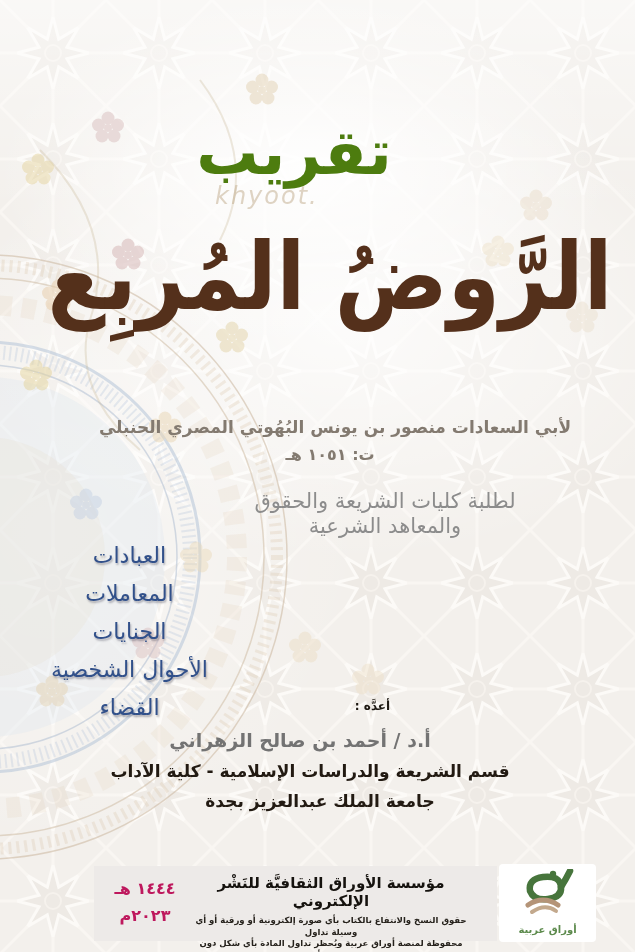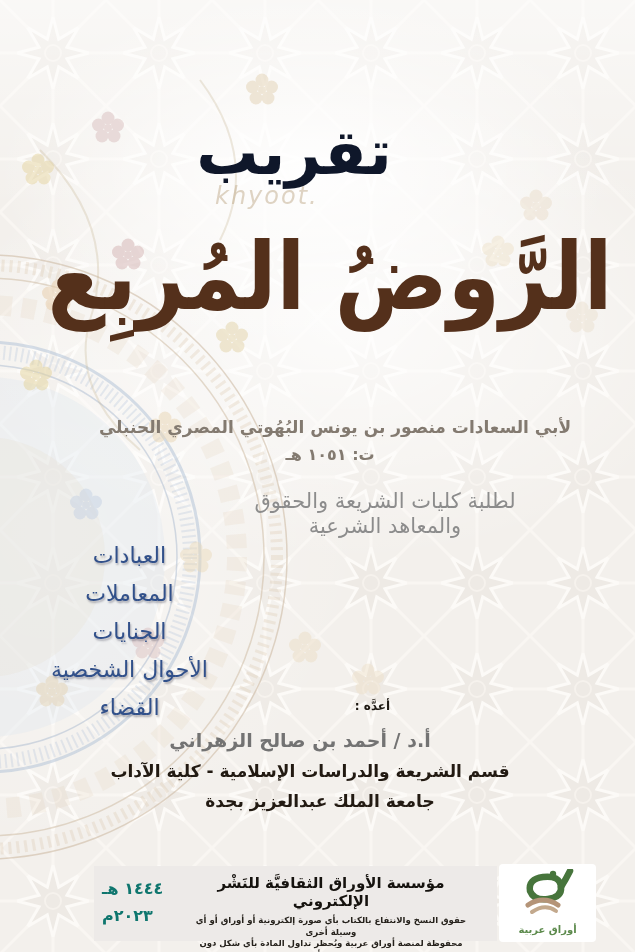--- a/index.html
+++ b/index.html
@@ -18,21 +18,21 @@
       linear-gradient(to bottom, rgba(255,255,255,.55), rgba(255,255,255,0) 22%);
   }
   .txt { position:absolute; text-align:center; }
   .watermark {
     position:absolute; left:215px; top:182px;
     font-size:24px; font-style:italic; letter-spacing:2px;
     color:rgba(192,170,138,.5);
   }
   .top-title {
     left:0; top:116px; width:588px;
-    font-size:62px; font-weight:bold; color:#0f172a;
+    font-size:62px; font-weight:bold; color:#4d7c0f;
   }
   .main-title {
     left:0; top:222px; width:660px;
     font-size:84px; font-weight:bold; color:#54301b;
     white-space:nowrap; letter-spacing:-2px;
     transform:scaleY(1.12); transform-origin:top center;
   }
   .author-line {
     left:35px; top:417px; width:600px;
     font-size:17px; font-weight:bold; color:#837a70;
@@ -54,22 +54,22 @@
   .prepared   { left:240px; top:699px; width:265px; font-size:12px; font-weight:bold; color:#1d1812; }
   .preparer   { left:0;   top:729px; width:600px; font-size:19px; font-weight:bold; color:#737373; }
   .department { left:0;   top:761px; width:620px; font-size:17px; font-weight:bold; color:#221a12; }
   .university { left:10px;top:791px; width:620px; font-size:17px; font-weight:bold; color:#221a12; }
 
   .footer-bar {
     position:absolute; left:94px; top:866px; width:403px; height:75px;
     background:#edeae8;
   }
   .dates {
-    position:absolute; left:8px; top:9px; width:86px; text-align:left;
-    color:#0f766e; font-weight:bold; font-size:16px; line-height:27px;
+    position:absolute; left:8px; top:9px; width:86px; text-align:center;
+    color:#be185d; font-weight:bold; font-size:16px; line-height:27px;
   }
   .pub-block { position:absolute; left:101px; top:8px; width:272px; text-align:center; }
   .pub-title { font-size:15px; font-weight:900; color:#15120e; margin-bottom:5px; }
   .pub-copy  { font-size:8.5px; font-weight:bold; color:#26221c; line-height:11.5px; }
 
   .logo-box {
     position:absolute; left:499px; top:864px; width:97px; height:78px;
     background:#ffffff; border-radius:4px;
   }
   .logo-mark { display:block; margin:5px auto 0; }
@@ -164,21 +164,21 @@
   <div class="txt department" dir="rtl">قسم الشريعة والدراسات الإسلامية - كلية الآداب</div>
   <div class="txt university" dir="rtl">جامعة الملك عبدالعزيز بجدة</div>
 
   <div class="footer-bar">
     <div class="dates" dir="rtl">
       <div>١٤٤٤ هـ</div>
       <div>٢٠٢٣م</div>
     </div>
     <div class="pub-block" dir="rtl">
       <div class="pub-title">مؤسسة الأوراق الثقافيَّة للنَشْر الإلكتروني</div>
-      <div class="pub-copy">حقوق النسخ والانتفاع بالكتاب بأي صورة إلكترونية أو أوراق أو أي وسيلة أخرى</div>
+      <div class="pub-copy">حقوق النسخ والانتفاع بالكتاب بأي صورة إلكترونية أو ورقية أو أي وسيلة تداول</div>
       <div class="pub-copy">محفوظة لمنصة أوراق عربية ويُحظر تداول المادة بأي شكل دون إذن من الناشر أو المؤلف</div>
     </div>
   </div>
 
   <div class="logo-box">
     <svg class="logo-mark" width="64" height="46" viewBox="0 0 64 46">
       <circle cx="37" cy="5" r="3.2" fill="#47753c"></circle>
       <path d="M14 22 Q12 10 27 8 Q44 6 45 18 Q46 28 32 30 Q18 32 14 22 Z" fill="none" stroke="#47753c" stroke-width="6.5" stroke-linecap="round"></path>
       <path d="M45 18 Q50 10 54 2" fill="none" stroke="#47753c" stroke-width="6.5" stroke-linecap="round"></path>
       <path d="M12 36 Q27 26 42 36" fill="none" stroke="#b49478" stroke-width="5" stroke-linecap="round"></path>

